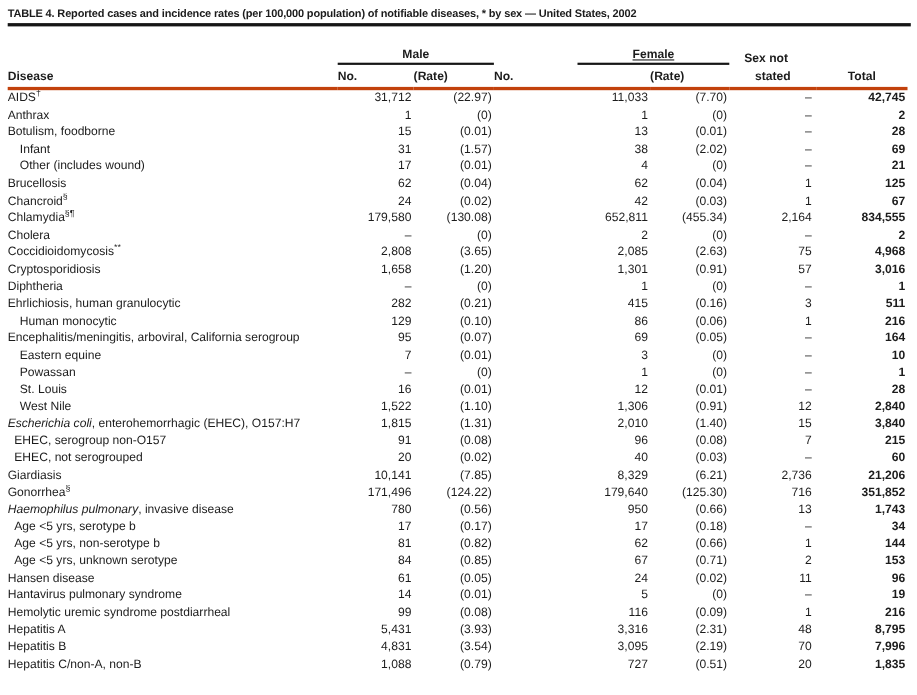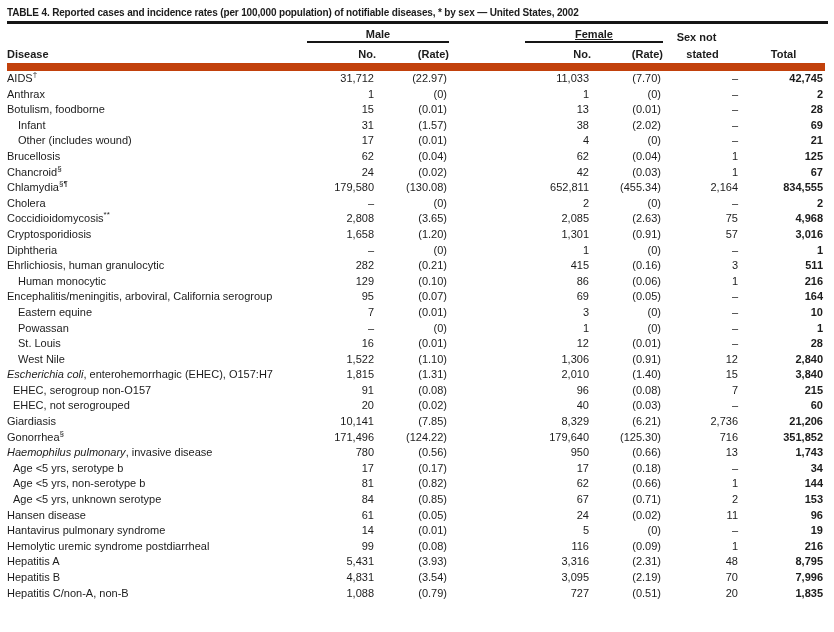--- a/index.html
+++ b/index.html
@@ -9,38 +9,38 @@
     color:#1c1c1c;
     -webkit-font-smoothing:antialiased;
   }
   .page{padding:5px 6px 0 7px;}
   .title{
     font-weight:bold;font-size:10px;letter-spacing:-0.15px;
     white-space:nowrap;
     padding:2px 0 3px 0;
     border-bottom:3px solid #161616;
   }
-  table{border-collapse:collapse;table-layout:fixed;width:818px;margin-top:0;}
+  table{border-collapse:collapse;table-layout:fixed;width:818px;margin-top:16px;}
   col.c1{width:300px;} col.c2{width:69px;} col.c3{width:73px;}
   col.c4{width:142px;} col.c5{width:72px;} col.c6{width:79px;} col.c7{width:83px;}
   th,td{padding:0;font-size:11px;vertical-align:bottom;white-space:nowrap;}
   thead th{font-weight:bold;}
   tr.spanner-row th{padding-top:3px;height:16px;}
   .spanrule{
     border-bottom:2px solid #161616;
     text-align:center;padding-bottom:1px;
   }
   .spanrule-female{width:138px;margin-left:auto;text-decoration:underline;}
   .h-sns{text-align:center;padding-right:12px;}
   tr.colhead-row th{
-    border-bottom:8px solid #c2410c;
+    border-bottom:3px solid #c2410c;
     padding:2px 0 3px 0;height:15px;
   }
   .h-disease{text-align:left;}
-  .h-num{text-align:right;padding-right:2px;}
+  .h-num{text-align:left;padding-right:2px;}
   .h-stated{text-align:center;padding-right:12px;}
   .h-total{text-align:center;padding-right:2px;}
   tbody td{line-height:15.6px;height:15.6px;}
   td.c-disease{text-align:left;overflow:hidden;}
   td.c-disease sup{font-size:8px;line-height:0;}
   td.c-disease i{font-style:italic;}
   td.indent1{padding-left:6px;}
   td.indent2{padding-left:11px;}
   td.c-num{text-align:right;padding-right:2px;}
   td.c-sns{text-align:right;padding-right:4px;}

